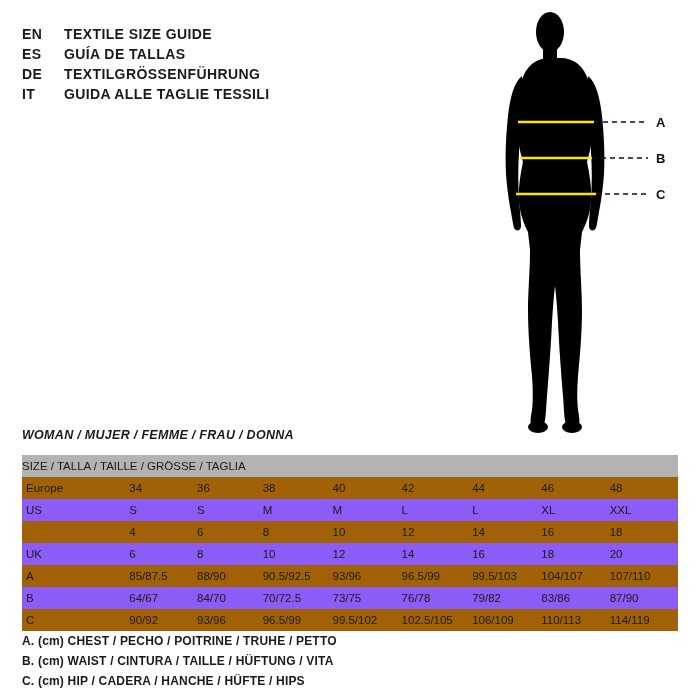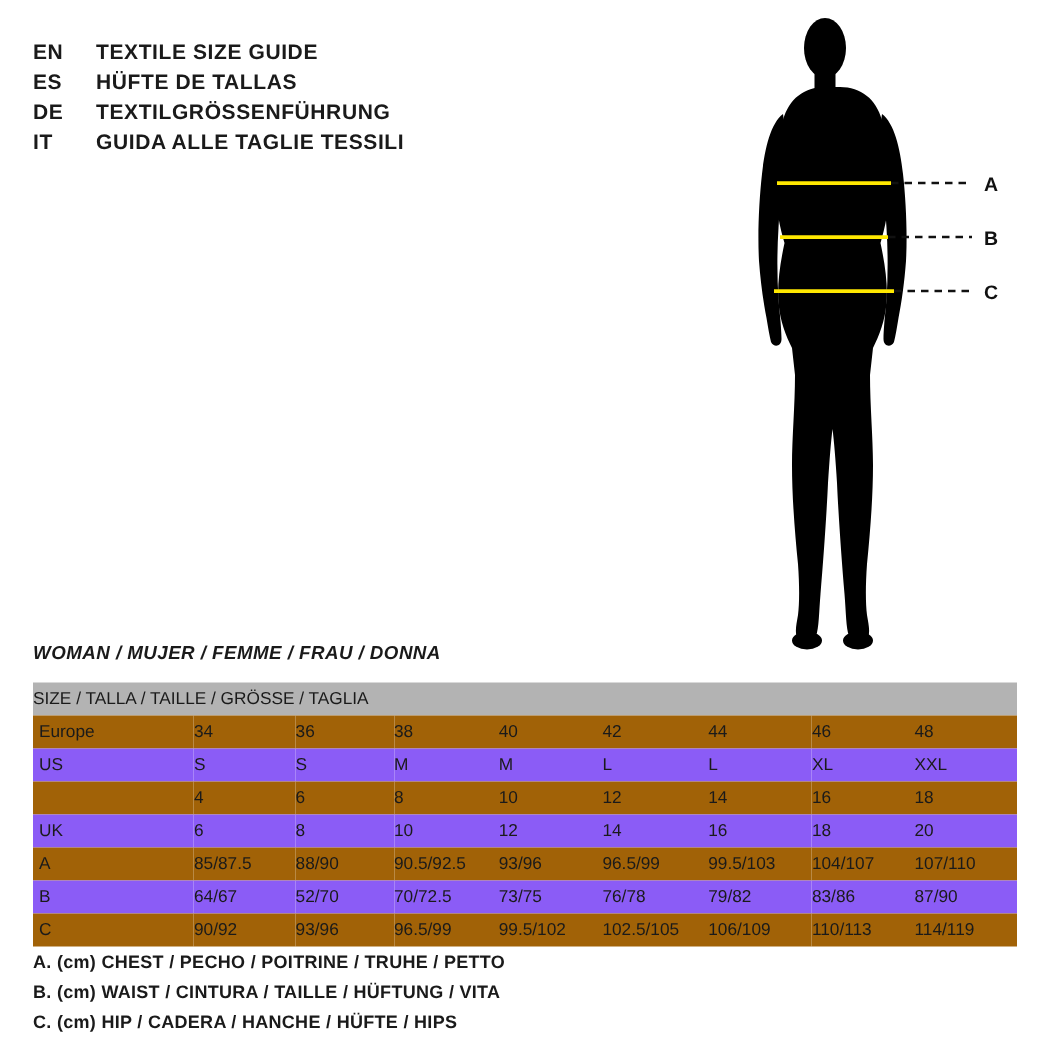--- a/index.html
+++ b/index.html
@@ -133,21 +133,21 @@
 
 <div class="page">
 
   <div class="titles">
     <div class="title-row">
       <span class="title-lang">EN</span>
       <span class="title-text">TEXTILE SIZE GUIDE</span>
     </div>
     <div class="title-row">
       <span class="title-lang">ES</span>
-      <span class="title-text">HÜFTE DE TALLAS</span>
+      <span class="title-text">GUÍA DE TALLAS</span>
     </div>
     <div class="title-row">
       <span class="title-lang">DE</span>
       <span class="title-text">TEXTILGRÖSSENFÜHRUNG</span>
     </div>
     <div class="title-row">
       <span class="title-lang">IT</span>
       <span class="title-text">GUIDA ALLE TAGLIE TESSILI</span>
     </div>
   </div>
@@ -292,21 +292,21 @@
         <td class="cell">93/96</td>
         <td class="cell">96.5/99</td>
         <td class="cell">99.5/103</td>
         <td class="cell">104/107</td>
         <td class="cell">107/110</td>
       </tr>
 
       <tr class="row-plain">
         <td class="col-label">B</td>
         <td class="cell">64/67</td>
-        <td class="cell">52/70</td>
+        <td class="cell">84/70</td>
         <td class="cell">70/72.5</td>
         <td class="cell">73/75</td>
         <td class="cell">76/78</td>
         <td class="cell">79/82</td>
         <td class="cell">83/86</td>
         <td class="cell">87/90</td>
       </tr>
 
       <tr class="row-shade">
         <td class="col-label">C</td>

